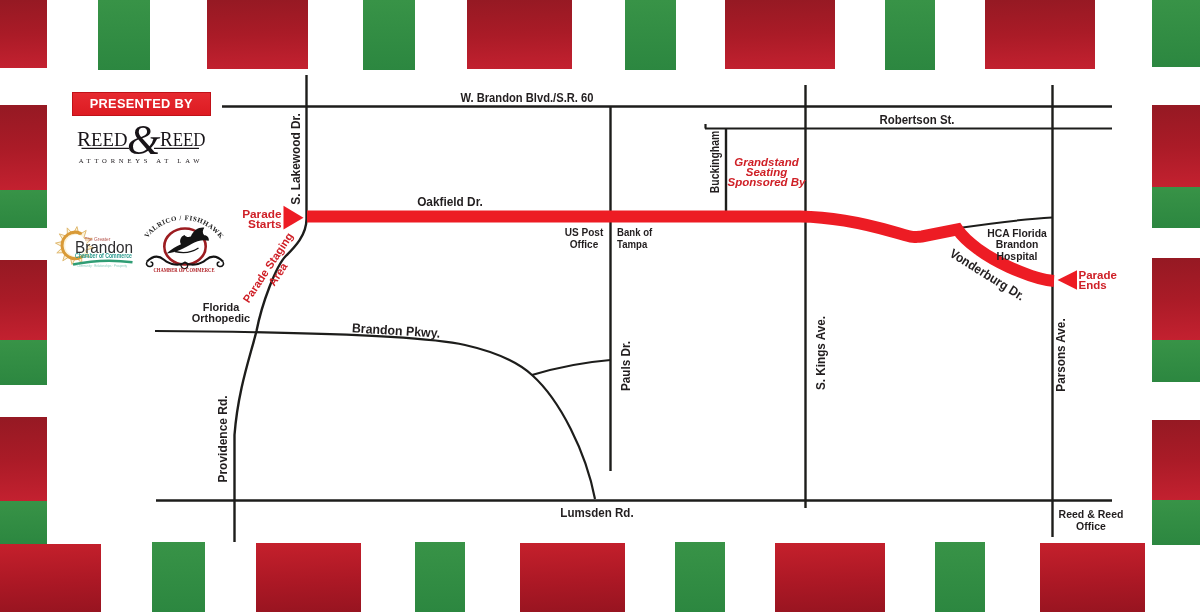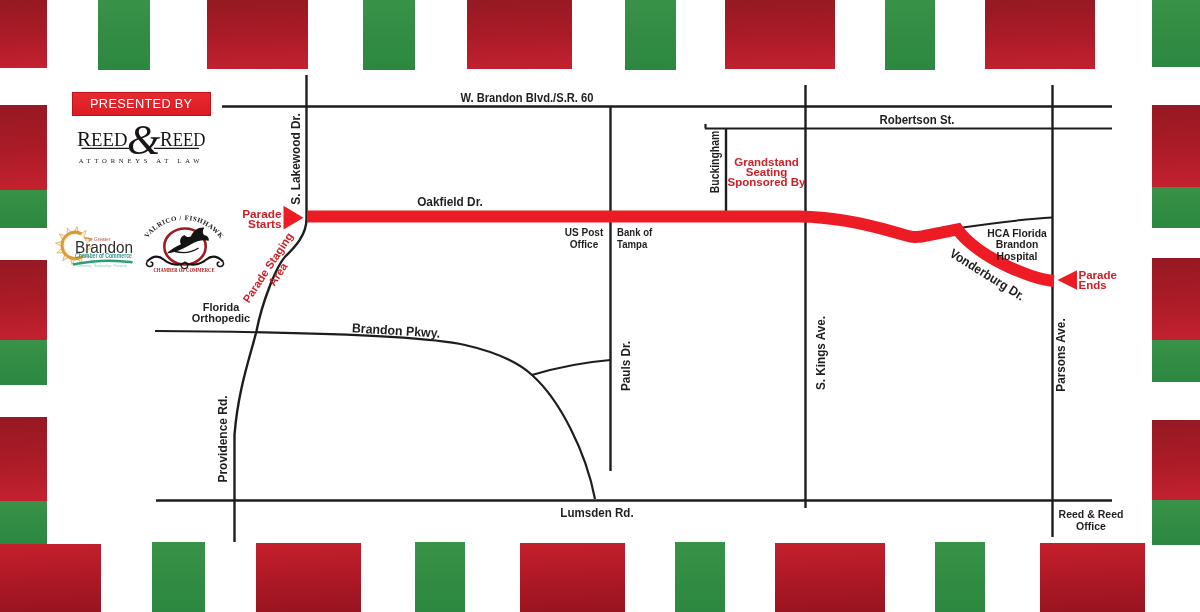--- a/index.html
+++ b/index.html
@@ -5,21 +5,21 @@
   html,body{margin:0;padding:0;background:#fff;}
   #page{position:relative;width:1200px;height:612px;background:#ffffff;overflow:hidden;
         font-family:"Liberation Sans",sans-serif;}
   .blk{position:absolute;}
   .bred{background:linear-gradient(178deg,#951923 0%,#aa1b27 50%,#c42130 100%);}
   .bredB{background:linear-gradient(178deg,#c5202c 0%,#ac1825 55%,#971420 100%);}
   .bgrn{background:linear-gradient(180deg,#389347,#2c8740);}
   .lbl{position:absolute;color:#221e1f;font-weight:bold;font-size:12.5px;line-height:12px;white-space:nowrap;text-align:center;}
   .redlbl{position:absolute;color:#cf2027;font-weight:bold;font-size:12.5px;line-height:9.8px;white-space:nowrap;text-align:center;}
   .banner{position:absolute;background:linear-gradient(180deg,#e62a30,#dd1b22);border:1px solid #c01118;
-          color:#fff;font-weight:normal;text-align:center;box-sizing:border-box;}
+          color:#fff;font-weight:bold;text-align:center;box-sizing:border-box;}
   svg{position:absolute;left:0;top:0;}
 </style>
 </head>
 <body>
 <div id="page">
 
 <svg width="1200" height="612" viewBox="0 0 1200 612" fill="none">
 
   <path d="M222 106.5 H1112" stroke="#1d1d1b" stroke-width="2.4"></path>
 
@@ -198,17 +198,17 @@
 <div class="lbl" style="left:1017px;top:244.5px;font-size:11.3px;line-height:11.6px;transform:translate(-50%,-50%) scaleX(0.92);">HCA Florida<br>Brandon<br>Hospital</div>
 
 <div class="lbl" style="left:221px;top:313.5px;font-size:11.3px;line-height:11.9px;transform:translate(-50%,-50%) scaleX(0.97);">Florida<br>Orthopedic</div>
 
 <div class="lbl" style="left:1091px;top:519.5px;font-size:11.3px;line-height:12.3px;transform:translate(-50%,-50%) scaleX(0.93);">Reed &amp; Reed<br>Office</div>
 
 <div class="redlbl" style="left:281.5px;top:210.4px;transform:translateX(-100%);text-align:right;font-size:11.8px;line-height:9.3px;">Parade<br>Starts</div>
 
 <div class="redlbl" style="left:1078.5px;top:270px;text-align:left;font-size:11.5px;line-height:10.4px;">Parade<br>Ends</div>
 
-<div class="redlbl" style="left:766.5px;top:158.4px;transform:translateX(-50%);font-size:11.5px;line-height:9.8px;">Grandstand<br>Seating<br>Sponsored By</div>
+<div class="redlbl" style="left:766.5px;top:158.4px;transform:translateX(-50%);font-size:11.5px;line-height:9.8px;font-style:italic;">Grandstand<br>Seating<br>Sponsored By</div>
 
 <div class="redlbl" style="left:272.5px;top:271px;transform:translate(-50%,-50%) rotate(-56.5deg);font-size:11.2px;line-height:12.2px;">Parade Staging<br>Area</div>
 
 </div>
 
 </body></html>

